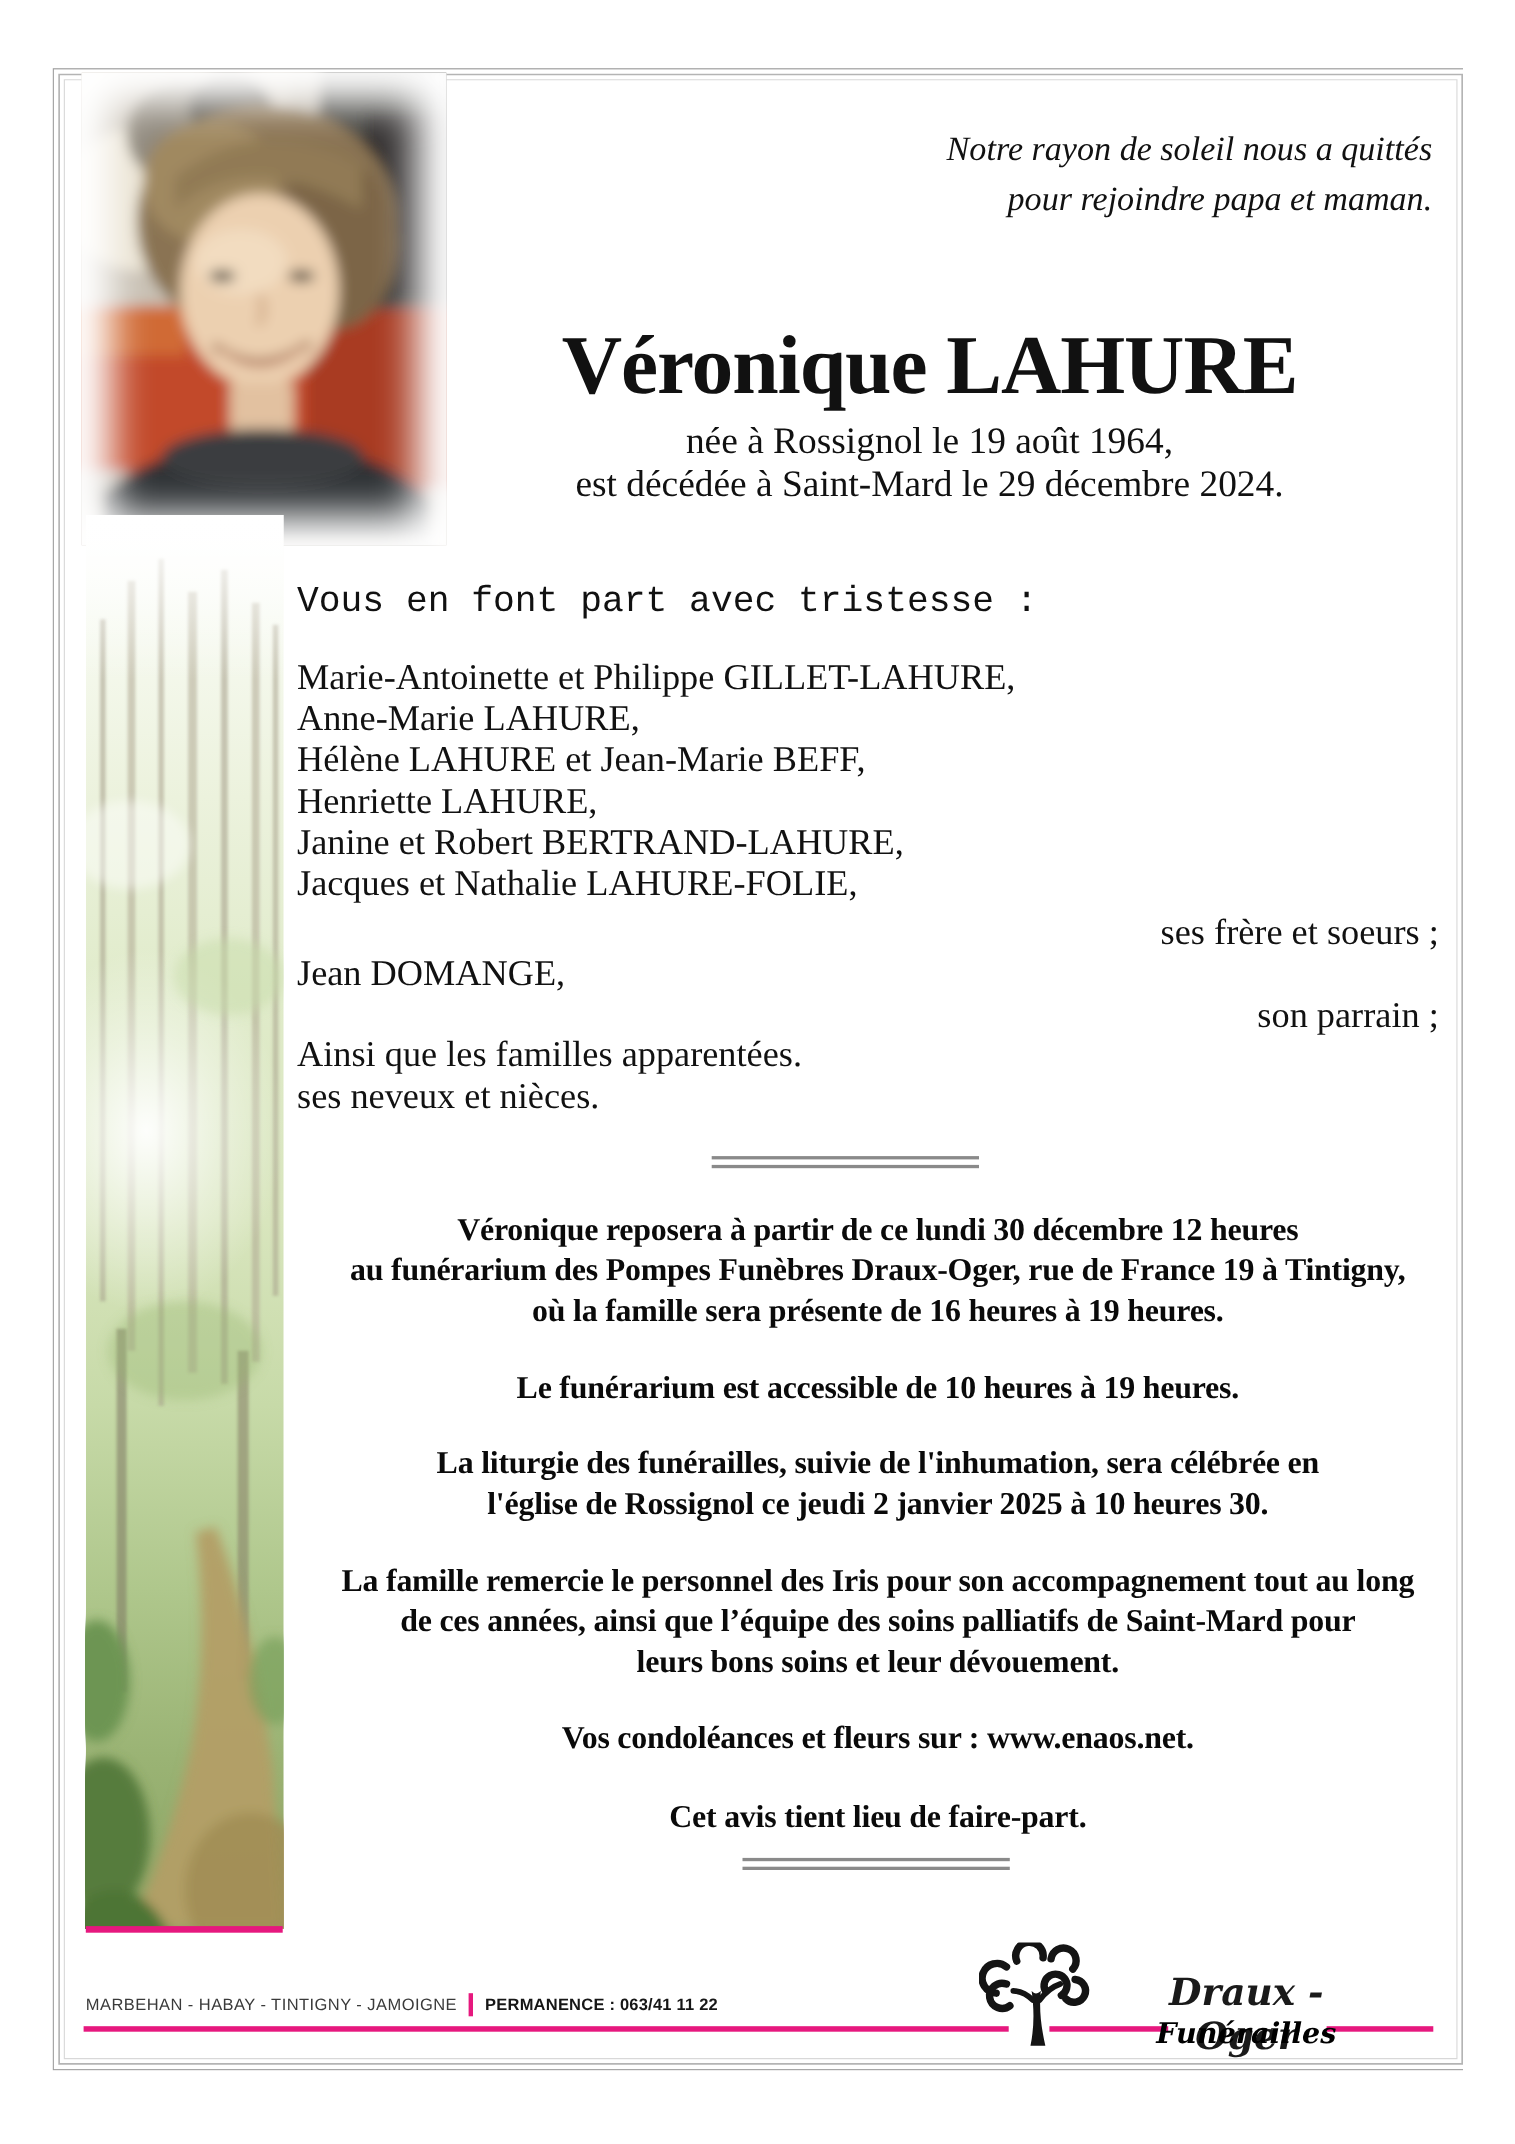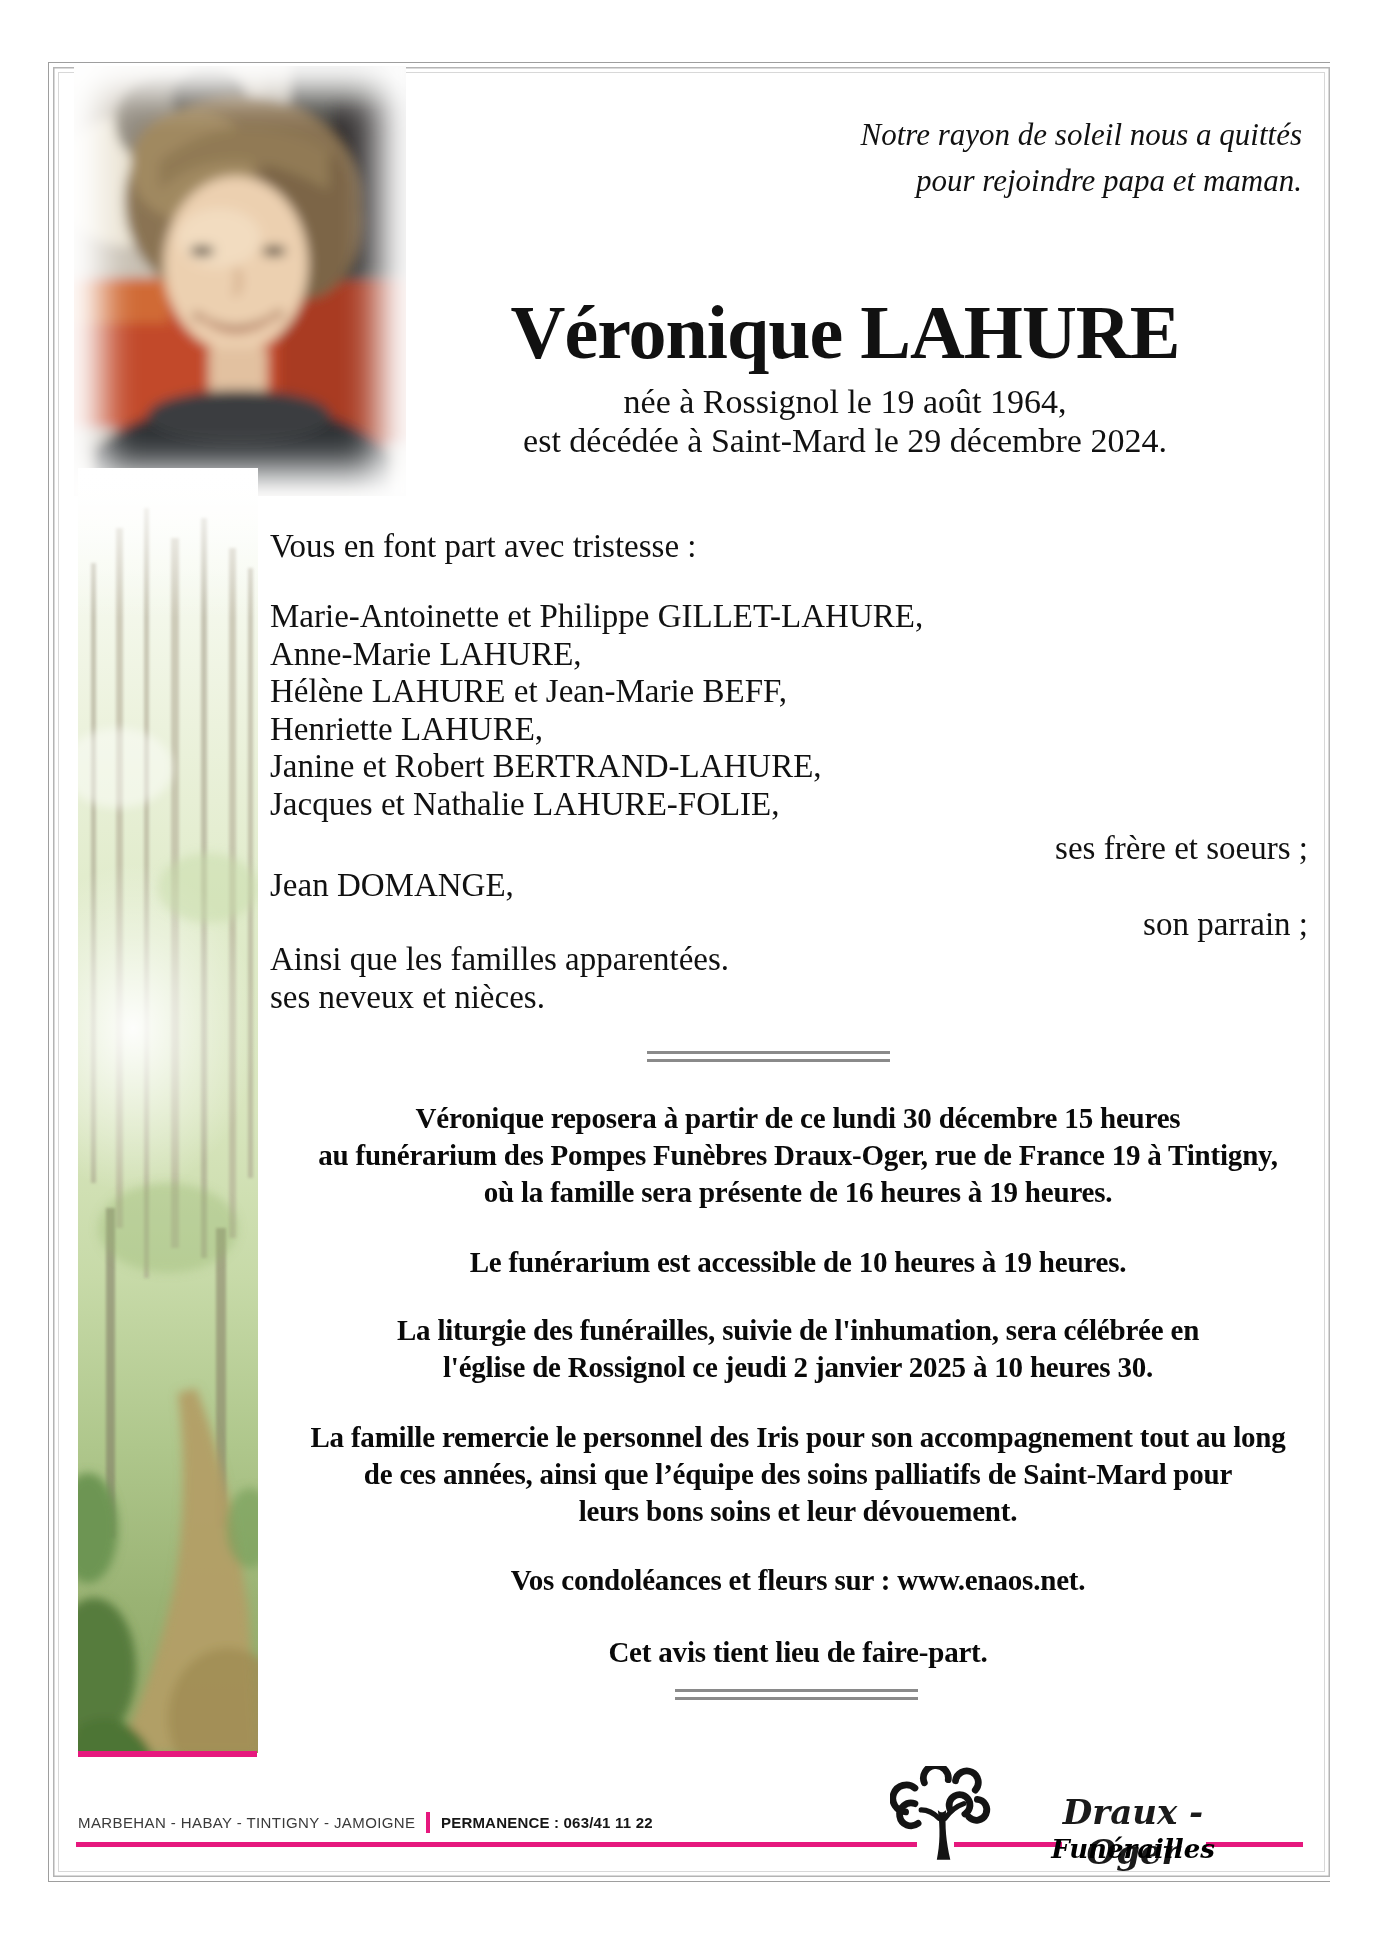--- a/index.html
+++ b/index.html
@@ -162,21 +162,21 @@
     <div>Notre rayon de soleil nous a quittés</div>
     <div>pour rejoindre papa et maman.</div>
   </div>
 
   <div class="abs name">Véronique LAHURE</div>
   <div class="abs subtitle">
     <div>née à Rossignol le 19 août 1964,</div>
     <div>est décédée à Saint-Mard le 29 décembre 2024.</div>
   </div>
 
-  <div class="abs fam body-text" style="top:528px;">Vous en font part avec tristesse :</div>
+  <div class="abs fam body-text" style="top:528px;font-family:Liberation Mono, monospace;">Vous en font part avec tristesse :</div>
 
   <div class="abs fam body-text" style="top:598px;">
     <div>Marie-Antoinette et Philippe GILLET-LAHURE,</div>
     <div>Anne-Marie LAHURE,</div>
     <div>Hélène LAHURE et Jean-Marie BEFF,</div>
     <div>Henriette LAHURE,</div>
     <div>Janine et Robert BERTRAND-LAHURE,</div>
     <div>Jacques et Nathalie LAHURE-FOLIE,</div>
   </div>
 
@@ -185,21 +185,21 @@
   <div class="abs fam body-text note" style="top:906px;">son parrain ;</div>
 
   <div class="abs fam body-text" style="top:941px;">
     <div>Ainsi que les familles apparentées.</div>
     <div>ses neveux et nièces.</div>
   </div>
 
   <div class="abs divider" style="left:647px;top:1051px;"></div>
 
   <div class="abs notice" style="top:1100px;">
-    <div>Véronique reposera à partir de ce lundi 30 décembre 15 heures</div>
+    <div>Véronique reposera à partir de ce lundi 30 décembre 12 heures</div>
     <div>au funérarium des Pompes Funèbres Draux-Oger, rue de France 19 à Tintigny,</div>
     <div>où la famille sera présente de 16 heures à 19 heures.</div>
   </div>
   <div class="abs notice" style="top:1244px;">
     <div>Le funérarium est accessible de 10 heures à 19 heures.</div>
   </div>
   <div class="abs notice" style="top:1312px;">
     <div>La liturgie des funérailles, suivie de l'inhumation, sera célébrée en</div>
     <div>l'église de Rossignol ce jeudi 2 janvier 2025 à 10 heures 30.</div>
   </div>

